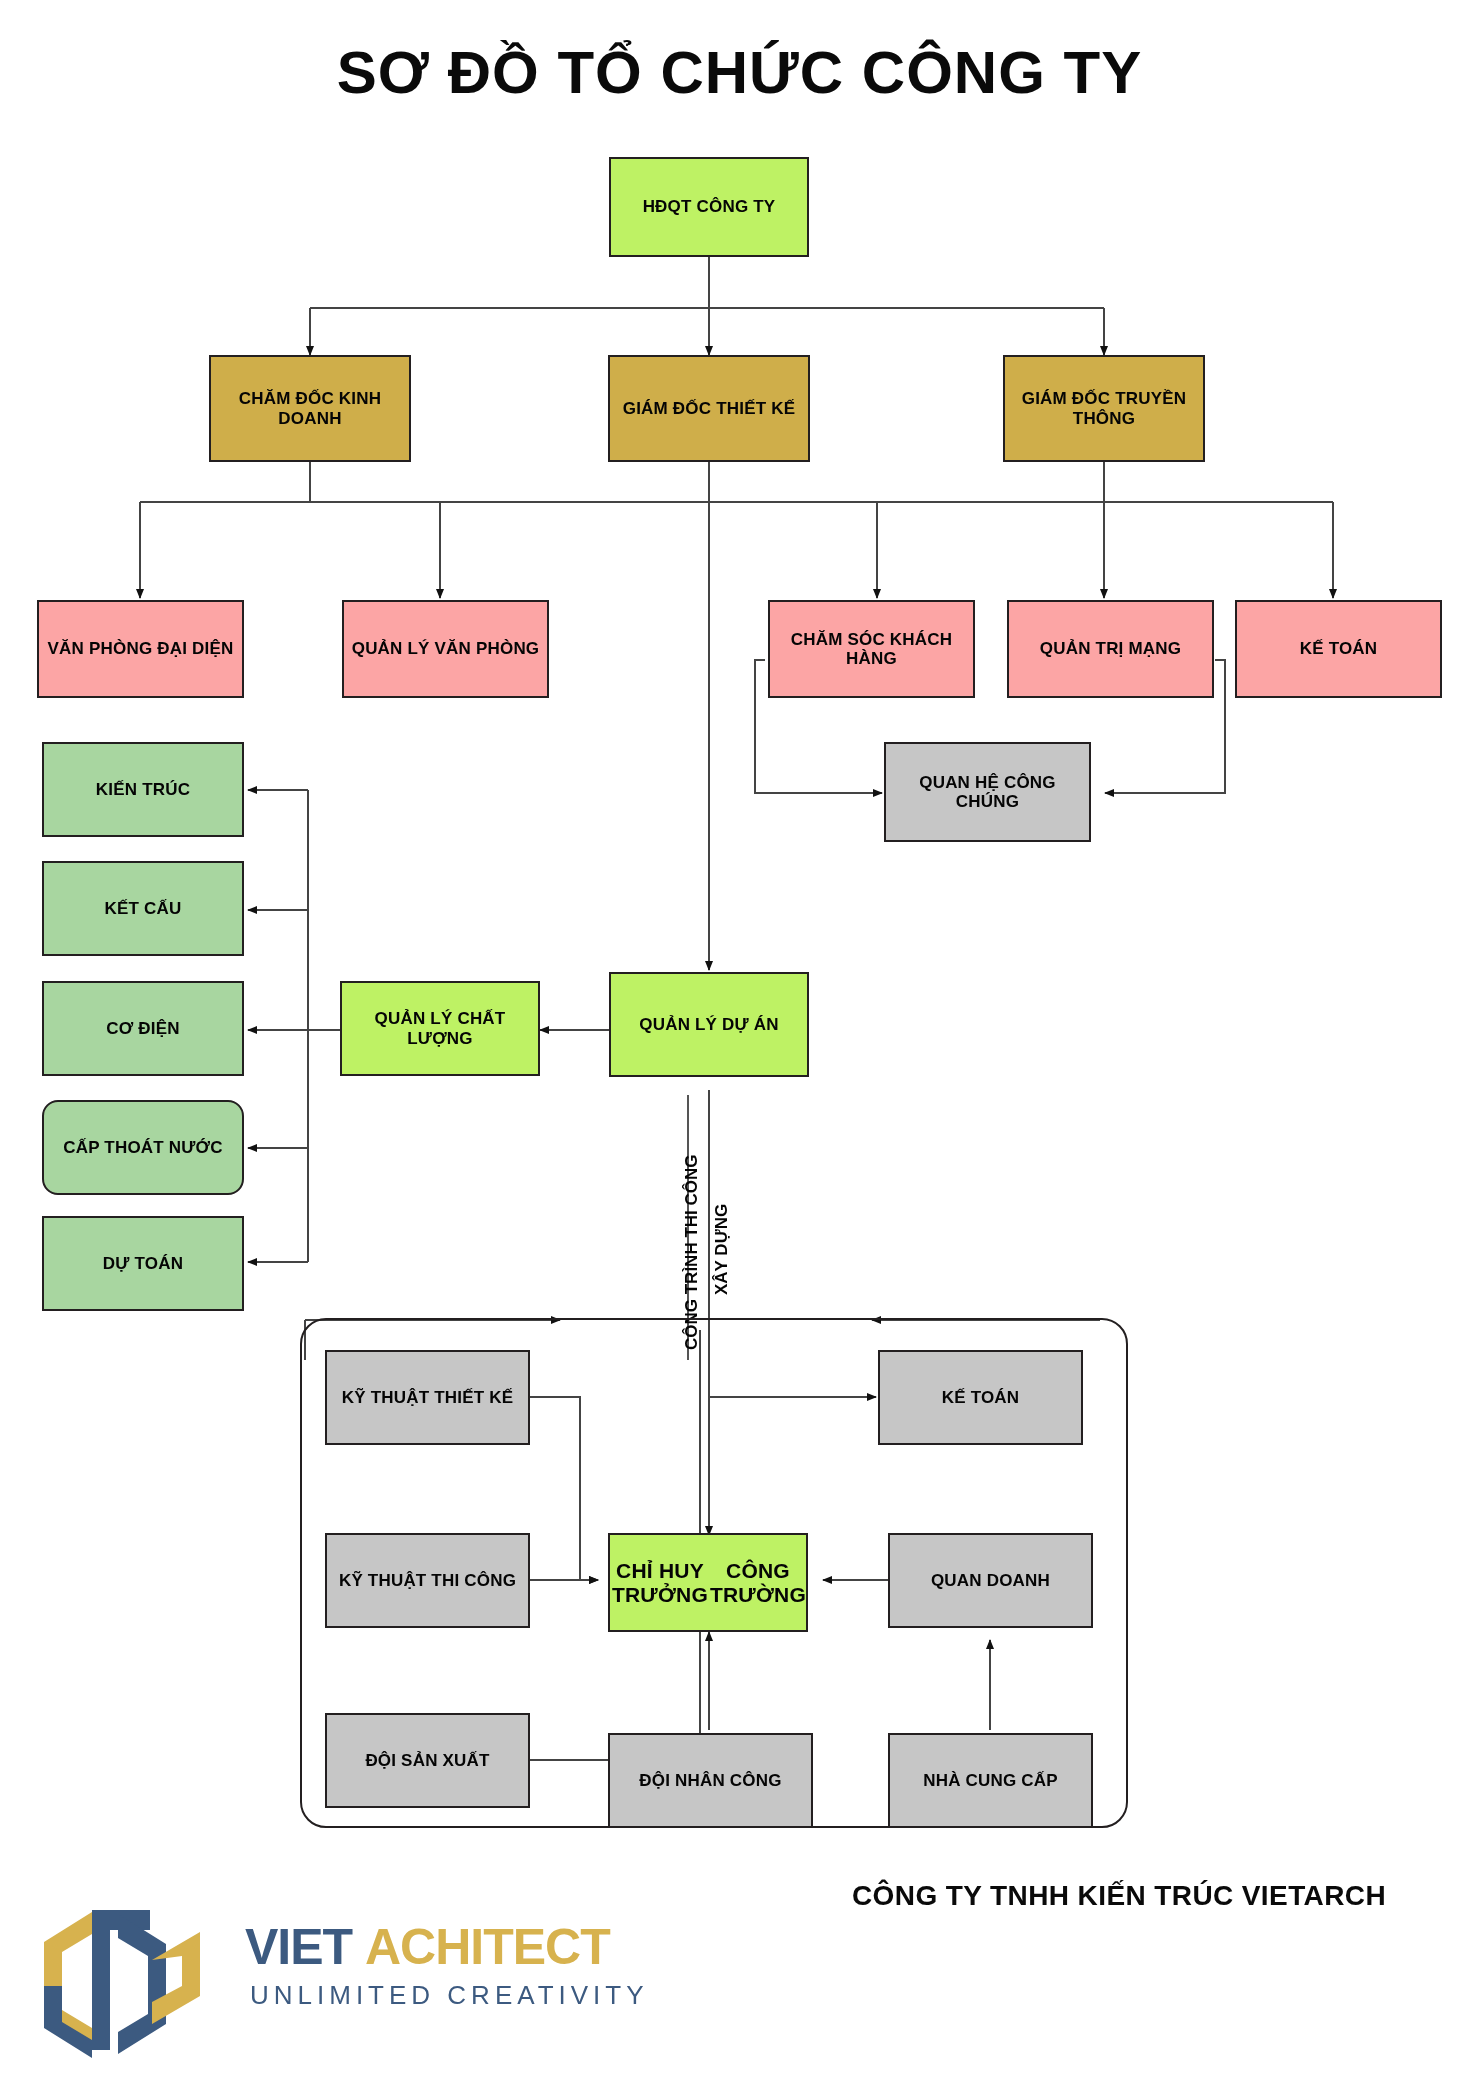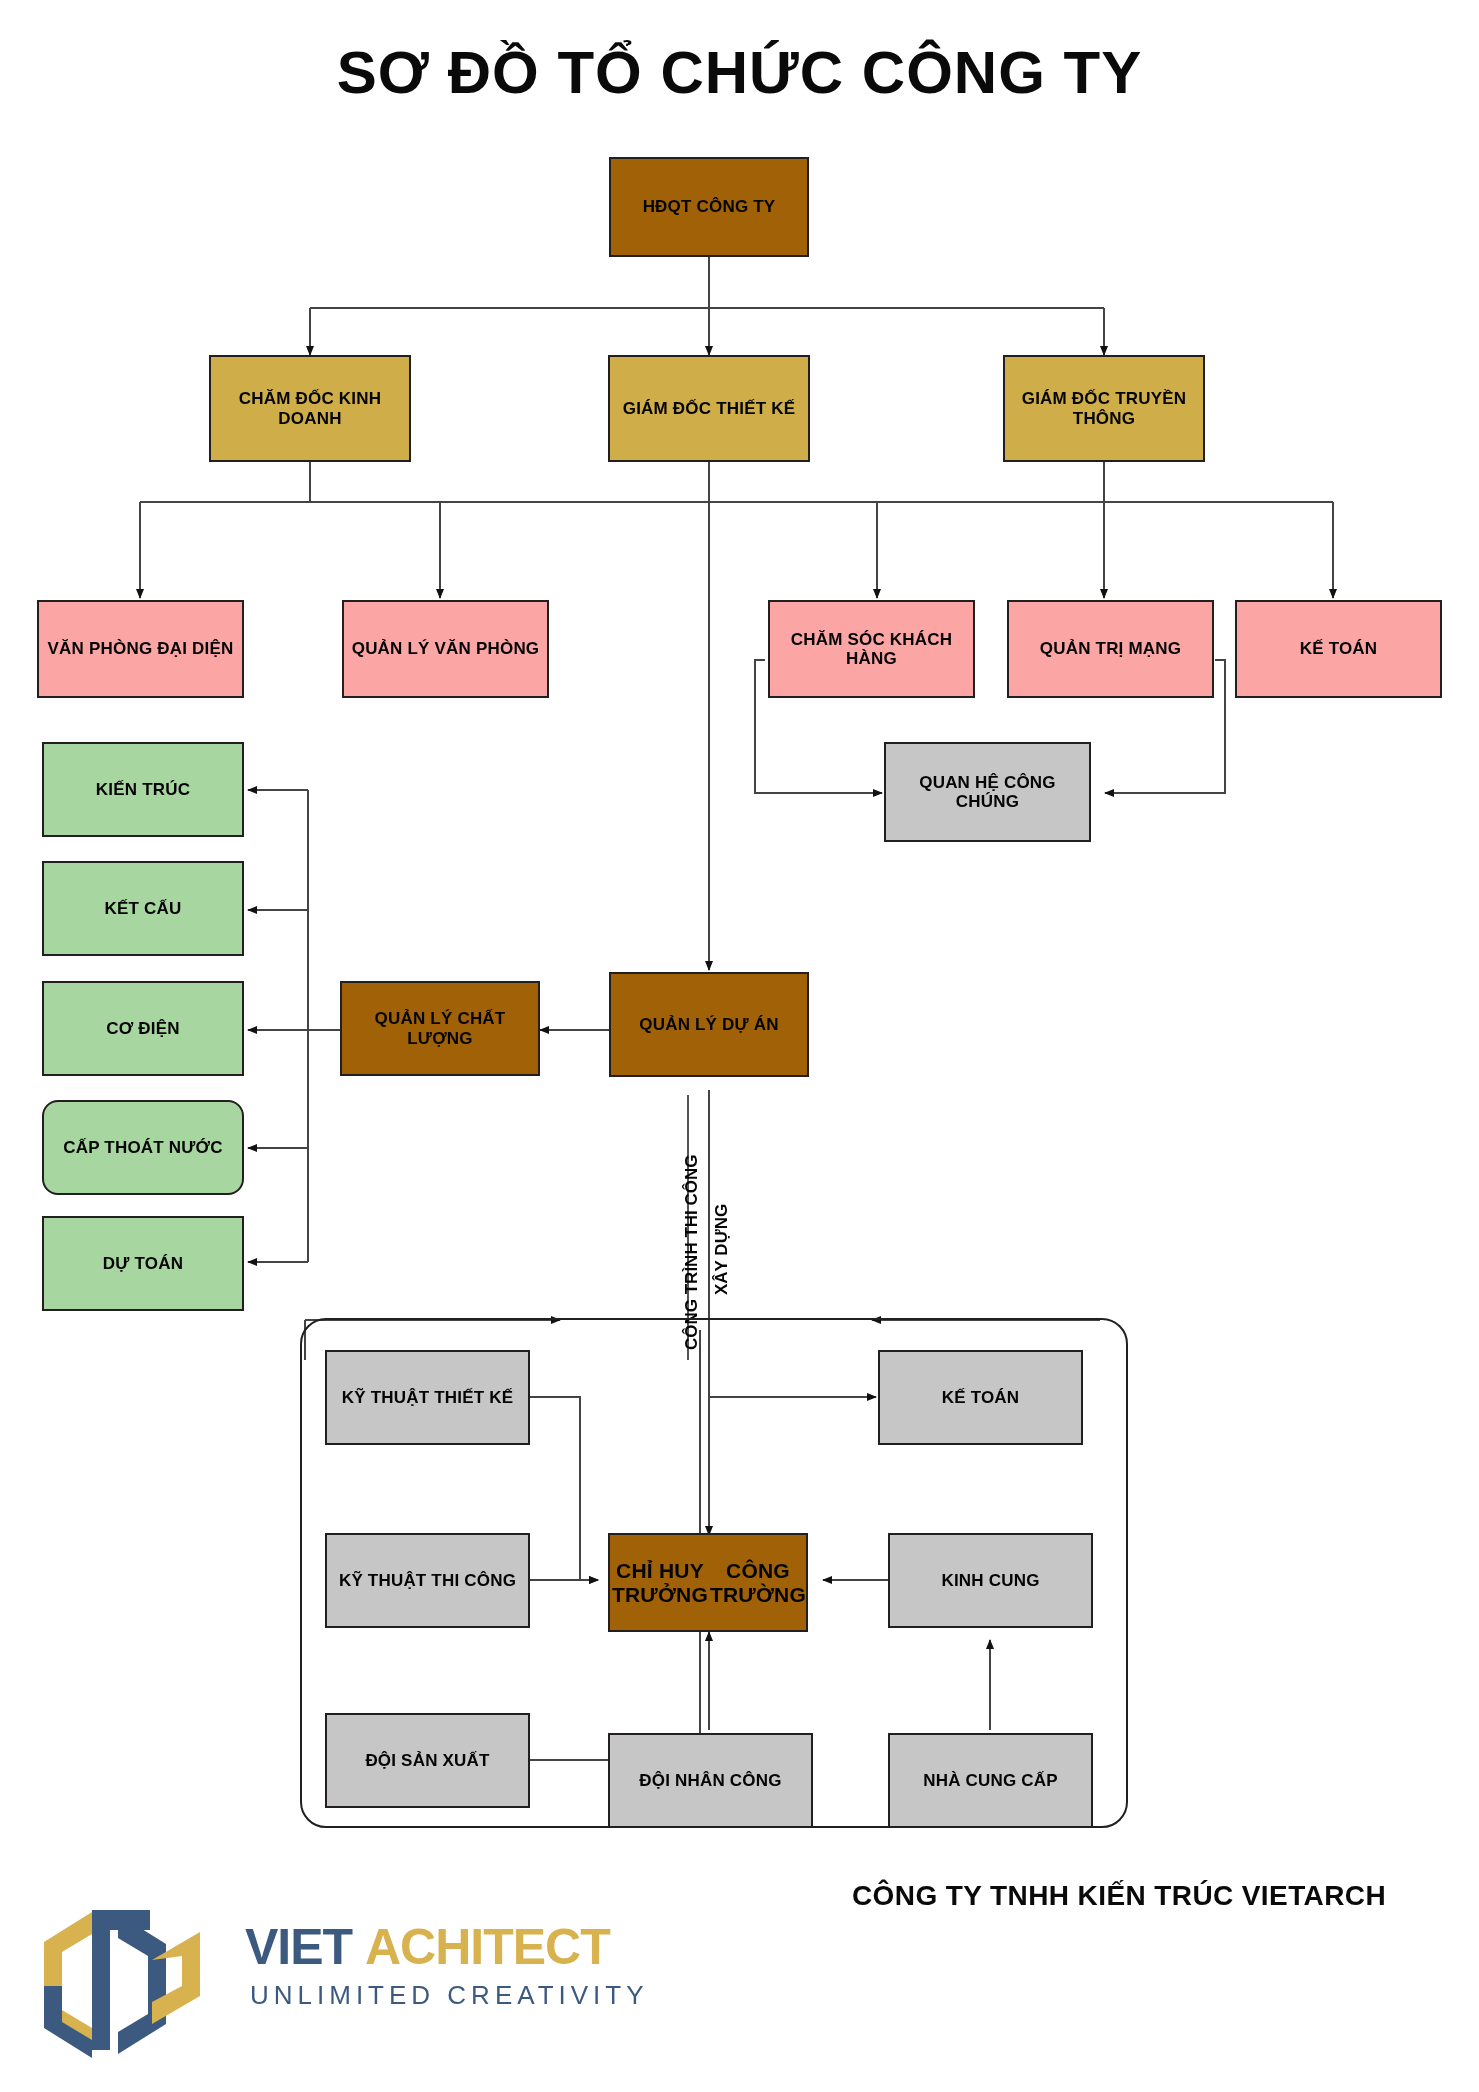--- a/index.html
+++ b/index.html
@@ -17,21 +17,21 @@
   }
 
   .node{
     position:absolute;box-sizing:border-box;
     border:2px solid #231f20;
     display:flex;align-items:center;justify-content:center;
     text-align:center;font-weight:bold;color:#050505;
     line-height:1.12;letter-spacing:.2px;
     font-family:"Liberation Sans","DejaVu Sans",sans-serif;
   }
-  .n-blue{background:#a16207;}
+  .n-blue{background:#bef264;}
   .n-gold{background:#cfae4a;}
   .n-red{background:#fca5a5;}
   .n-green{background:#a8d6a0;}
   .n-gray{background:#c6c6c6;}
 
   .vtext{
     position:absolute;font-weight:bold;color:#050505;
     font-family:"Liberation Sans","DejaVu Sans",sans-serif;
     white-space:nowrap;transform-origin:0 0;
   }
@@ -220,21 +220,21 @@
   <div class="node n-gray" style="left:878px;top:1350px;width:205px;height:95px;font-size:17px;">
     <span>KẾ TOÁN</span>
   </div>
 
   <div class="node n-blue" style="left:608px;top:1533px;width:200px;height:99px;font-size:21px;flex-direction:row;">
     <span>CHỈ HUY TRƯỞNG</span>
     <span>CÔNG TRƯỜNG</span>
   </div>
 
   <div class="node n-gray" style="left:888px;top:1533px;width:205px;height:95px;font-size:17px;">
-    <span>KINH CUNG</span>
+    <span>QUAN DOANH</span>
   </div>
 
   <div class="node n-gray" style="left:608px;top:1733px;width:205px;height:95px;font-size:17px;">
     <span>ĐỘI NHÂN CÔNG</span>
   </div>
 
   <div class="node n-gray" style="left:888px;top:1733px;width:205px;height:95px;font-size:17px;">
     <span>NHÀ CUNG CẤP</span>
   </div>
 

